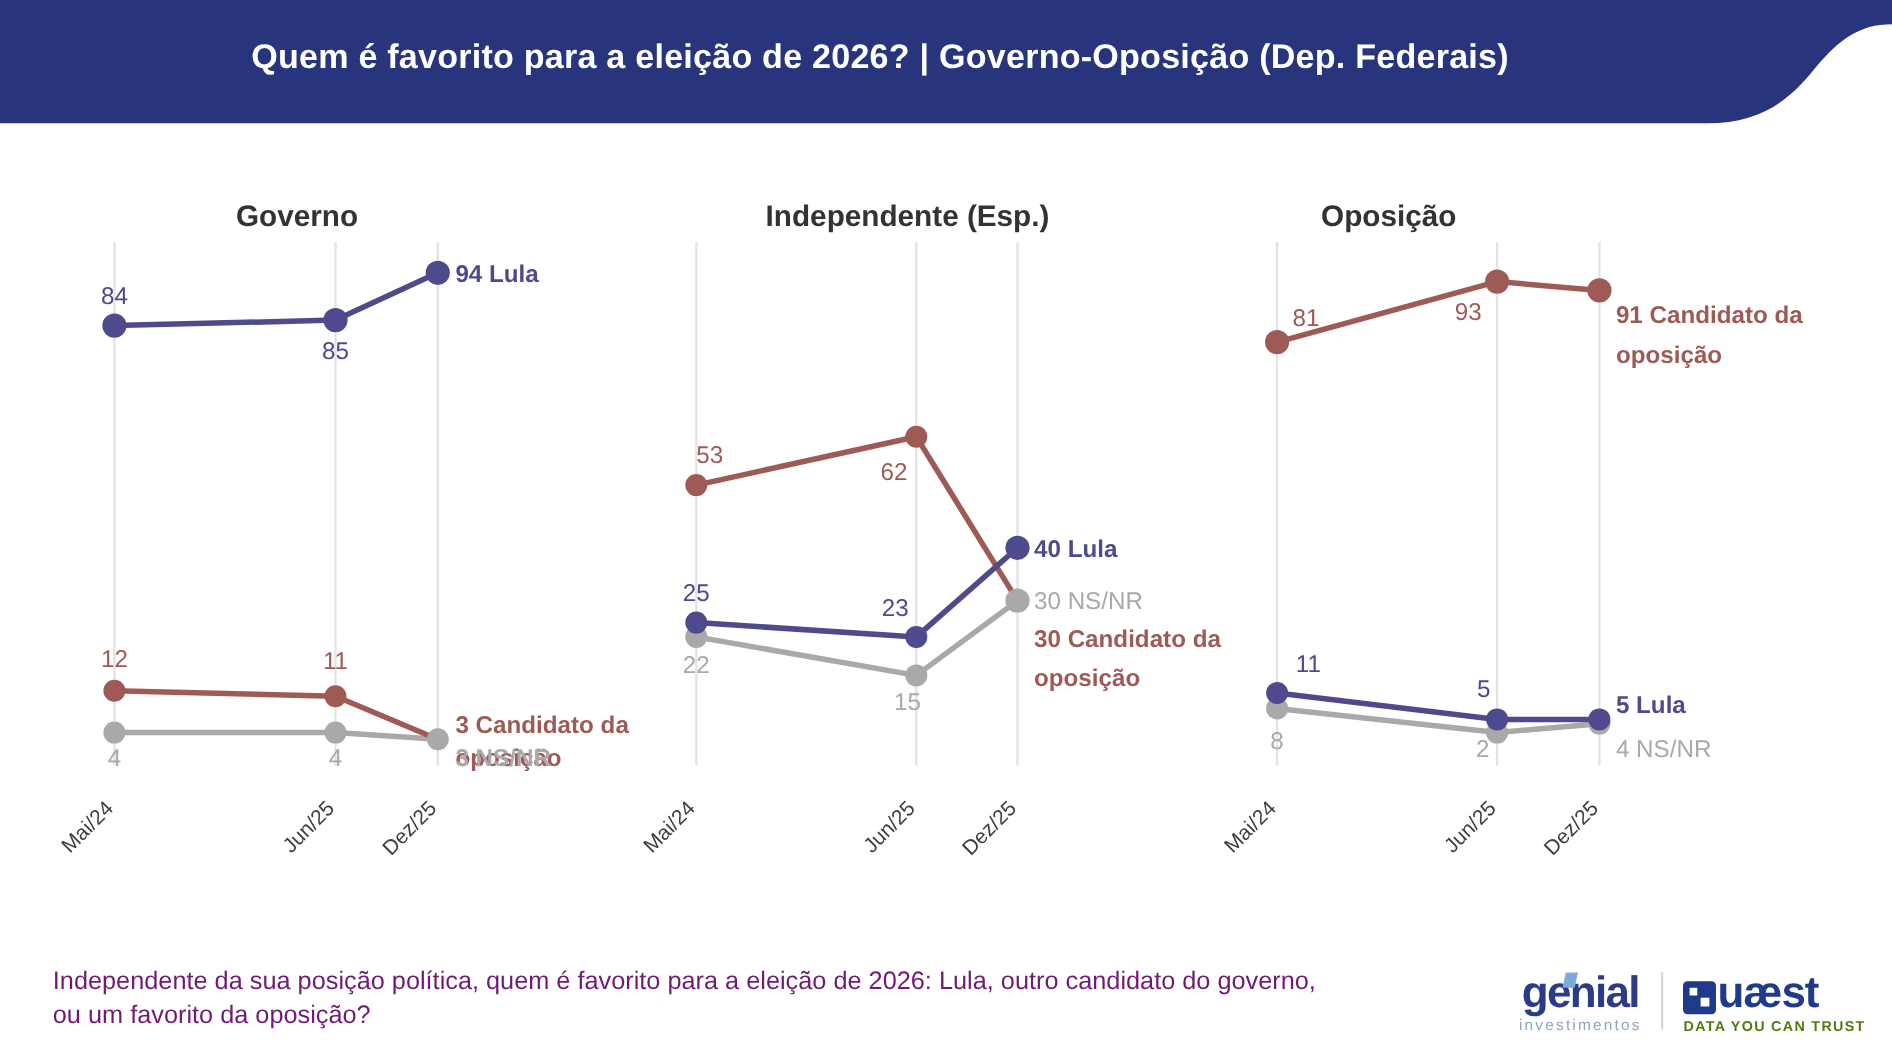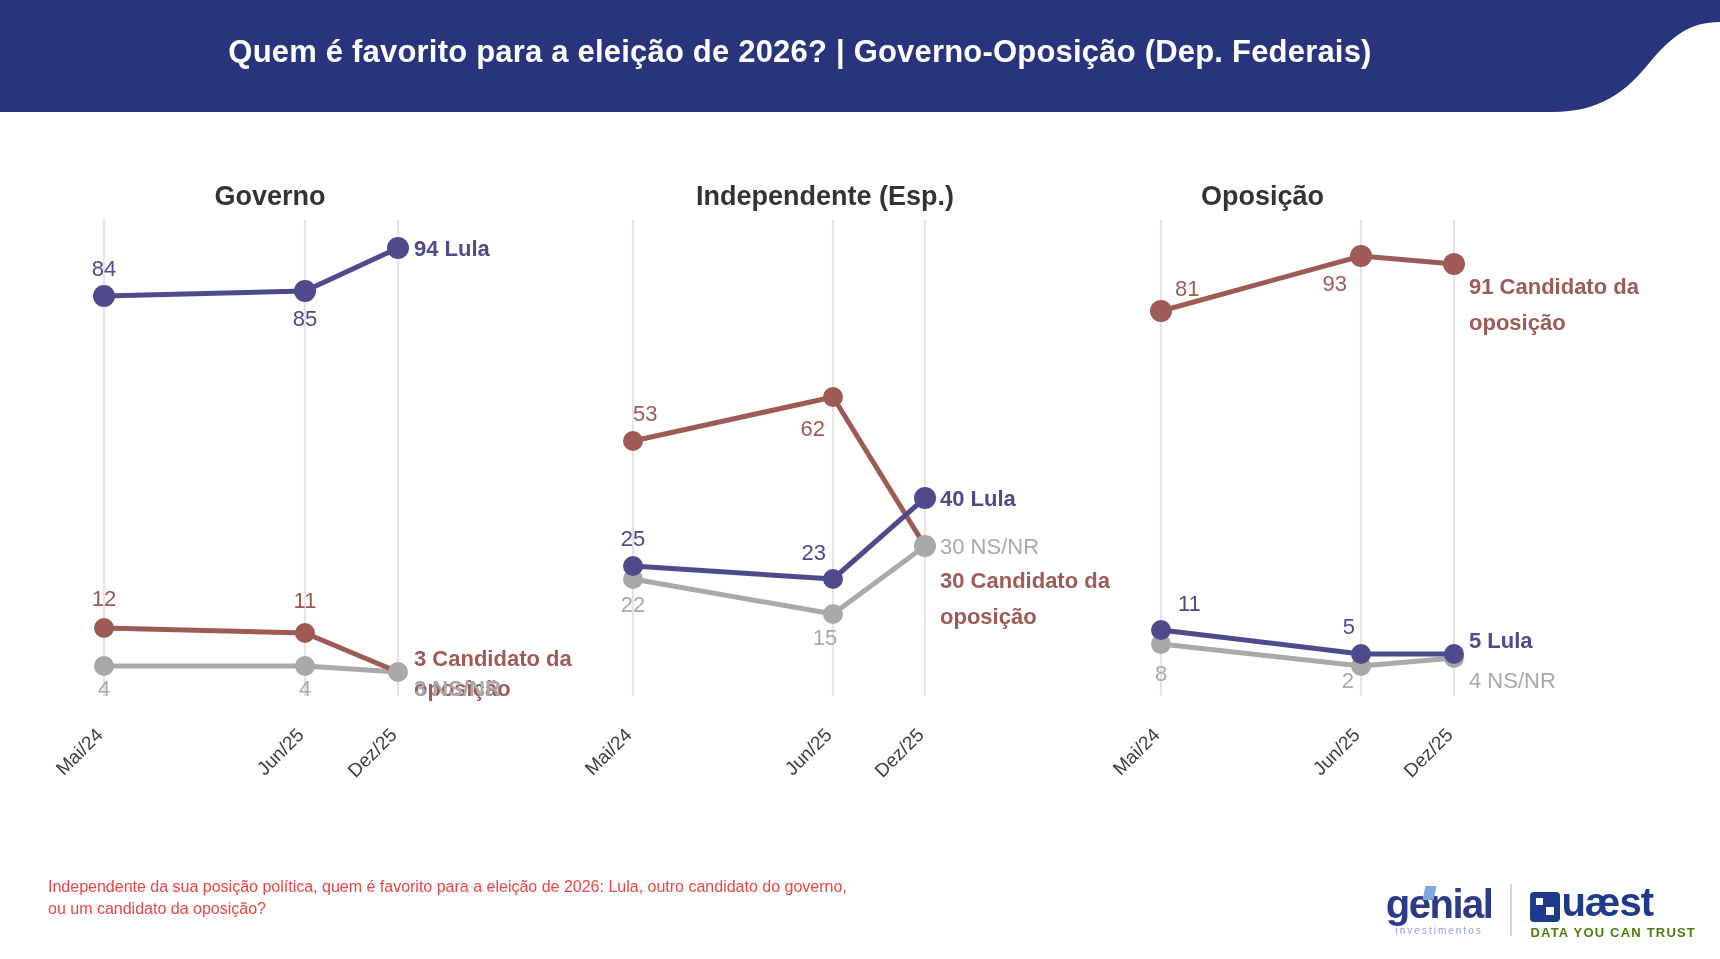--- a/index.html
+++ b/index.html
@@ -41,34 +41,34 @@
   .dlabel-end { font-family: "Liberation Sans", sans-serif; font-size: 22px; font-weight: bold; }
   .xtick {
     font-family: "Liberation Sans", sans-serif;
     font-size: 19px; fill: #3d3d3d;
   }
 
   
   .footer { position: absolute; left: 0; bottom: 0; width: 1720px; height: 95px; }
   .footer-note {
     position: absolute; left: 48px; top: 12px; width: 1330px;
-    color: #ef4444; font-size: 16px; line-height: 1.35;
+    color: #701a75; font-size: 23px; line-height: 1.35;
   }
   .logos { position: absolute; right: 24px; top: 14px; height: 64px; display: flex; align-items: center; gap: 18px; }
   .logo-genial { display: flex; flex-direction: column; align-items: center; line-height: 1; }
   .logo-genial .g-main {
     font-size: 40px; font-weight: bold; color: #2b3b86;
     letter-spacing: -1.5px; position: relative;
   }
   .logo-genial .g-main .tick {
     position: absolute; top: 2px; right: 57px;
     width: 11px; height: 14px; background: #7fa9dd; transform: skewX(-12deg);
   }
   .logo-genial .g-sub {
-    font-size: 10px; color: #8fa3c9; letter-spacing: 2.0px; margin-top: 2px;
+    font-size: 14px; color: #8fa3c9; letter-spacing: 2.0px; margin-top: 2px;
   }
   .logo-divider { width: 2px; height: 52px; background: #d6d6d6; }
   .logo-quaest { display: flex; flex-direction: column; line-height: 1; }
   .logo-quaest .q-main {
     font-size: 40px; font-weight: bold; color: #1f3a8a; letter-spacing: -1px;
     display: flex; align-items: flex-end;
   }
   .q-glyph {
     width: 30px; height: 30px; background: #1f3a8a; border-radius: 4px;
     position: relative; margin-right: 1px;
@@ -210,21 +210,21 @@
         <text class="xtick" x="86" y="600" transform="rotate(-45 86 600)" text-anchor="end">Mai/24</text>
         <text class="xtick" x="286" y="600" transform="rotate(-45 286 600)" text-anchor="end">Jun/25</text>
         <text class="xtick" x="379" y="600" transform="rotate(-45 379 600)" text-anchor="end">Dez/25</text>
       </svg>
     </div>
   </div>
 
   <div class="footer">
     <div class="footer-note">
       <div>Independente da sua posição política, quem é favorito para a eleição de 2026: Lula, outro candidato do governo,</div>
-      <div>ou um candidato da oposição?</div>
+      <div>ou um favorito da oposição?</div>
     </div>
     <div class="logos">
       <div class="logo-genial">
         <div class="g-main"><span class="tick"></span><span>genial</span></div>
         <div class="g-sub">investimentos</div>
       </div>
       <div class="logo-divider"></div>
       <div class="logo-quaest">
         <div class="q-main">
             <span class="q-glyph"></span>

